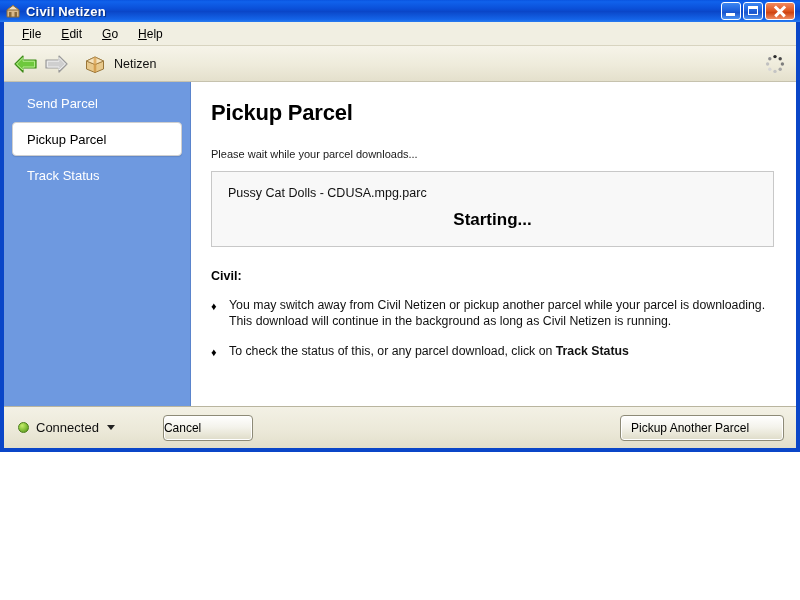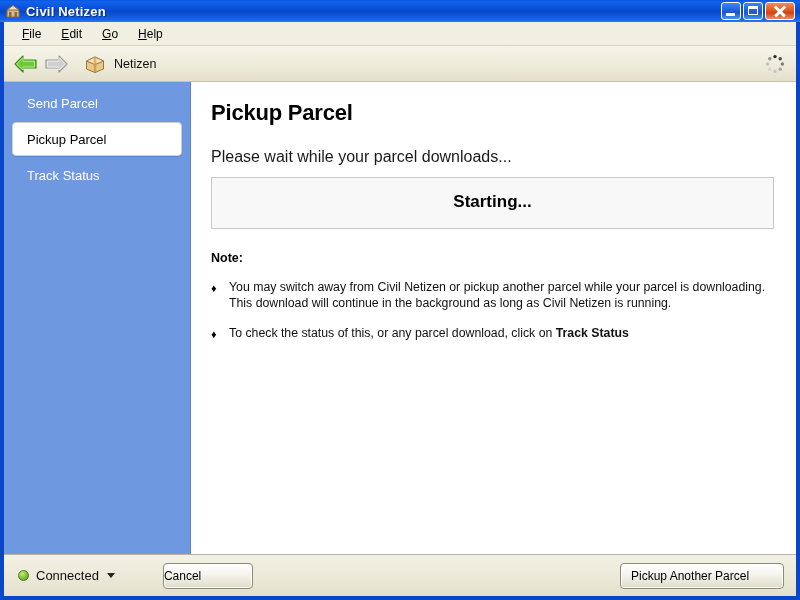--- a/index.html
+++ b/index.html
@@ -12,21 +12,21 @@
     height: 600px;
     overflow: hidden;
     font-family: "Liberation Sans", sans-serif;
   }
 
   
   .window {
     position: absolute;
     left: 0; top: 0;
     width: 800px;
-    height: 600px;
+    height: 452px;
     box-sizing: border-box;
     border-left: 4px solid #0a46c8;
     border-right: 4px solid #0a46c8;
     border-bottom: 4px solid #0a46c8;
     background: #ece9d8;
     display: flex;
     flex-direction: column;
   }
 
   
@@ -211,21 +211,21 @@
     overflow: hidden;
   }
   .page-title {
     font-size: 22px;
     font-weight: bold;
     color: #000000;
     margin: 0 0 22px 0;
     letter-spacing: -0.2px;
   }
   .wait-text {
-    font-size: 16px;
+    font-size: 11px;
     color: #1a1a1a;
     margin-bottom: 11px;
   }
   .dl-box {
     border: 1px solid #c8c8c8;
     background: #f8f8f8;
     padding: 14px 16px 16px 16px;
     box-sizing: border-box;
     margin-right: 8px;
   }
@@ -402,24 +402,25 @@
       <div class="side-item">
         <span>Track Status</span>
       </div>
     </div>
 
     <div class="content">
       <div class="page-title">Pickup Parcel</div>
       <div class="wait-text">Please wait while your parcel downloads...</div>
 
       <div class="dl-box">
+        <div class="dl-name">Pussy Cat Dolls - CDUSA.mpg.parc</div>
         <div class="dl-status">Starting...</div>
       </div>
 
-      <div class="note-head">Note:</div>
+      <div class="note-head">Civil:</div>
 
       <div class="note-row">
         <span class="note-bullet">♦</span>
         <span class="note-body">
           <span>You may switch away from Civil Netizen or pickup another parcel while your parcel is downloading. This download will continue in the background as long as Civil Netizen is running.</span>
         </span>
       </div>
 
       <div class="note-row">
         <span class="note-bullet">♦</span>

